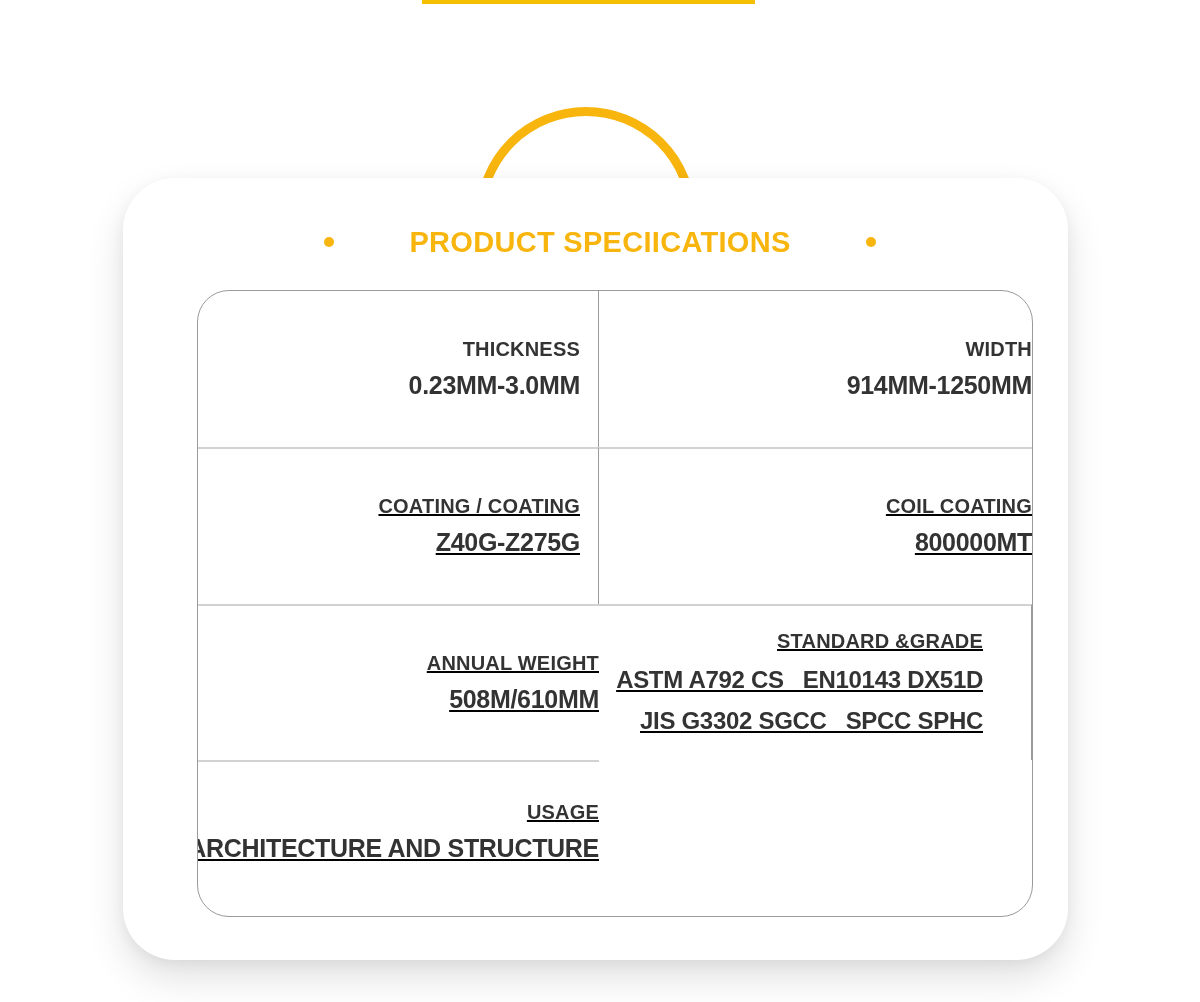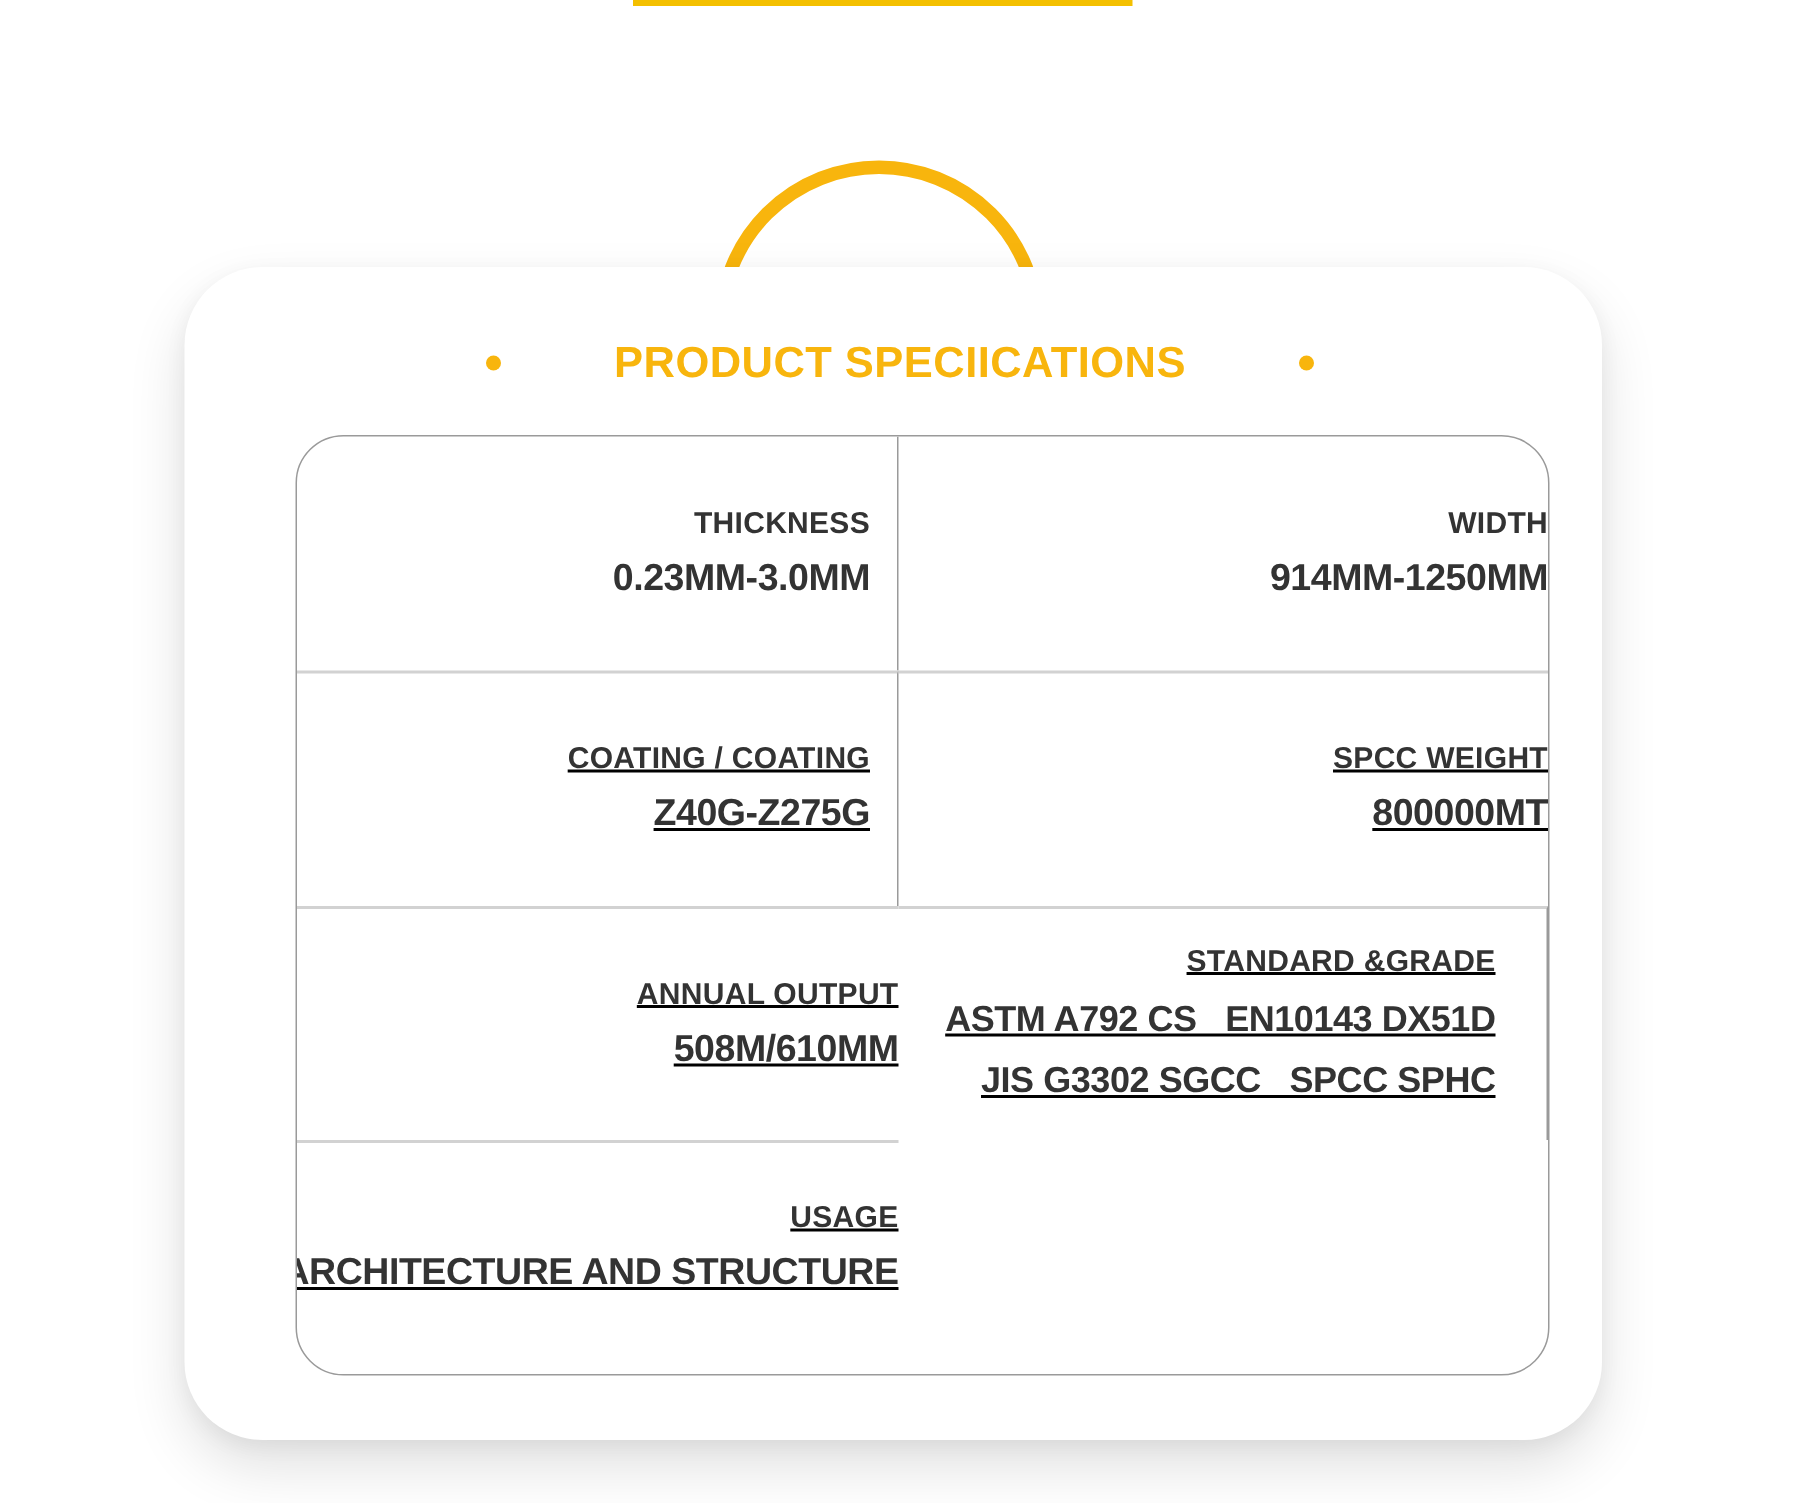--- a/index.html
+++ b/index.html
@@ -117,21 +117,21 @@
     font-size: 24px;
     font-weight: 700;
     letter-spacing: -0.3px;
     color: var(--text);
     margin-top: 13px;
     white-space: pre;
   }
 
   
   .o-l123 { padding-right: 18px; }
-  .o-l4   { padding-right: 34px; }
+  .o-l4   { padding-right: 48px; }
   .o-r1   { padding-left: 54px; }
   .o-r2   { padding-left: 50px; }
   .o-r3   { padding-left: 34px; }
   .o-r4   { padding-left: 2px; padding-bottom: 14px; }
 </style>
 </head>
 <body>
 
 <div class="stage">
 
@@ -155,26 +155,26 @@
       <div class="cell o-r1">
         <div class="label">WIDTH</div>
         <div class="value">914MM-1250MM</div>
       </div>
 
       <div class="cell col-left hborder o-l123">
         <div class="label">COATING / COATING</div>
         <div class="value">Z40G-Z275G</div>
       </div>
       <div class="cell hborder o-r2">
-        <div class="label">SPCC WEIGHT</div>
+        <div class="label">COIL COATING</div>
         <div class="value">800000MT</div>
       </div>
 
       <div class="cell hborder o-r3">
-        <div class="label">ANNUAL OUTPUT</div>
+        <div class="label">ANNUAL WEIGHT</div>
         <div class="value">508M/610MM</div>
       </div>
 
       <div class="cell col-left hborder o-l4">
         <div class="label">STANDARD &amp;GRADE</div>
         <div class="value-line">ASTM A792 CS   EN10143 DX51D</div>
         <div class="value-line">JIS G3302 SGCC   SPCC SPHC</div>
       </div>
       <div class="cell hborder o-r4">
         <div class="label">USAGE</div>

